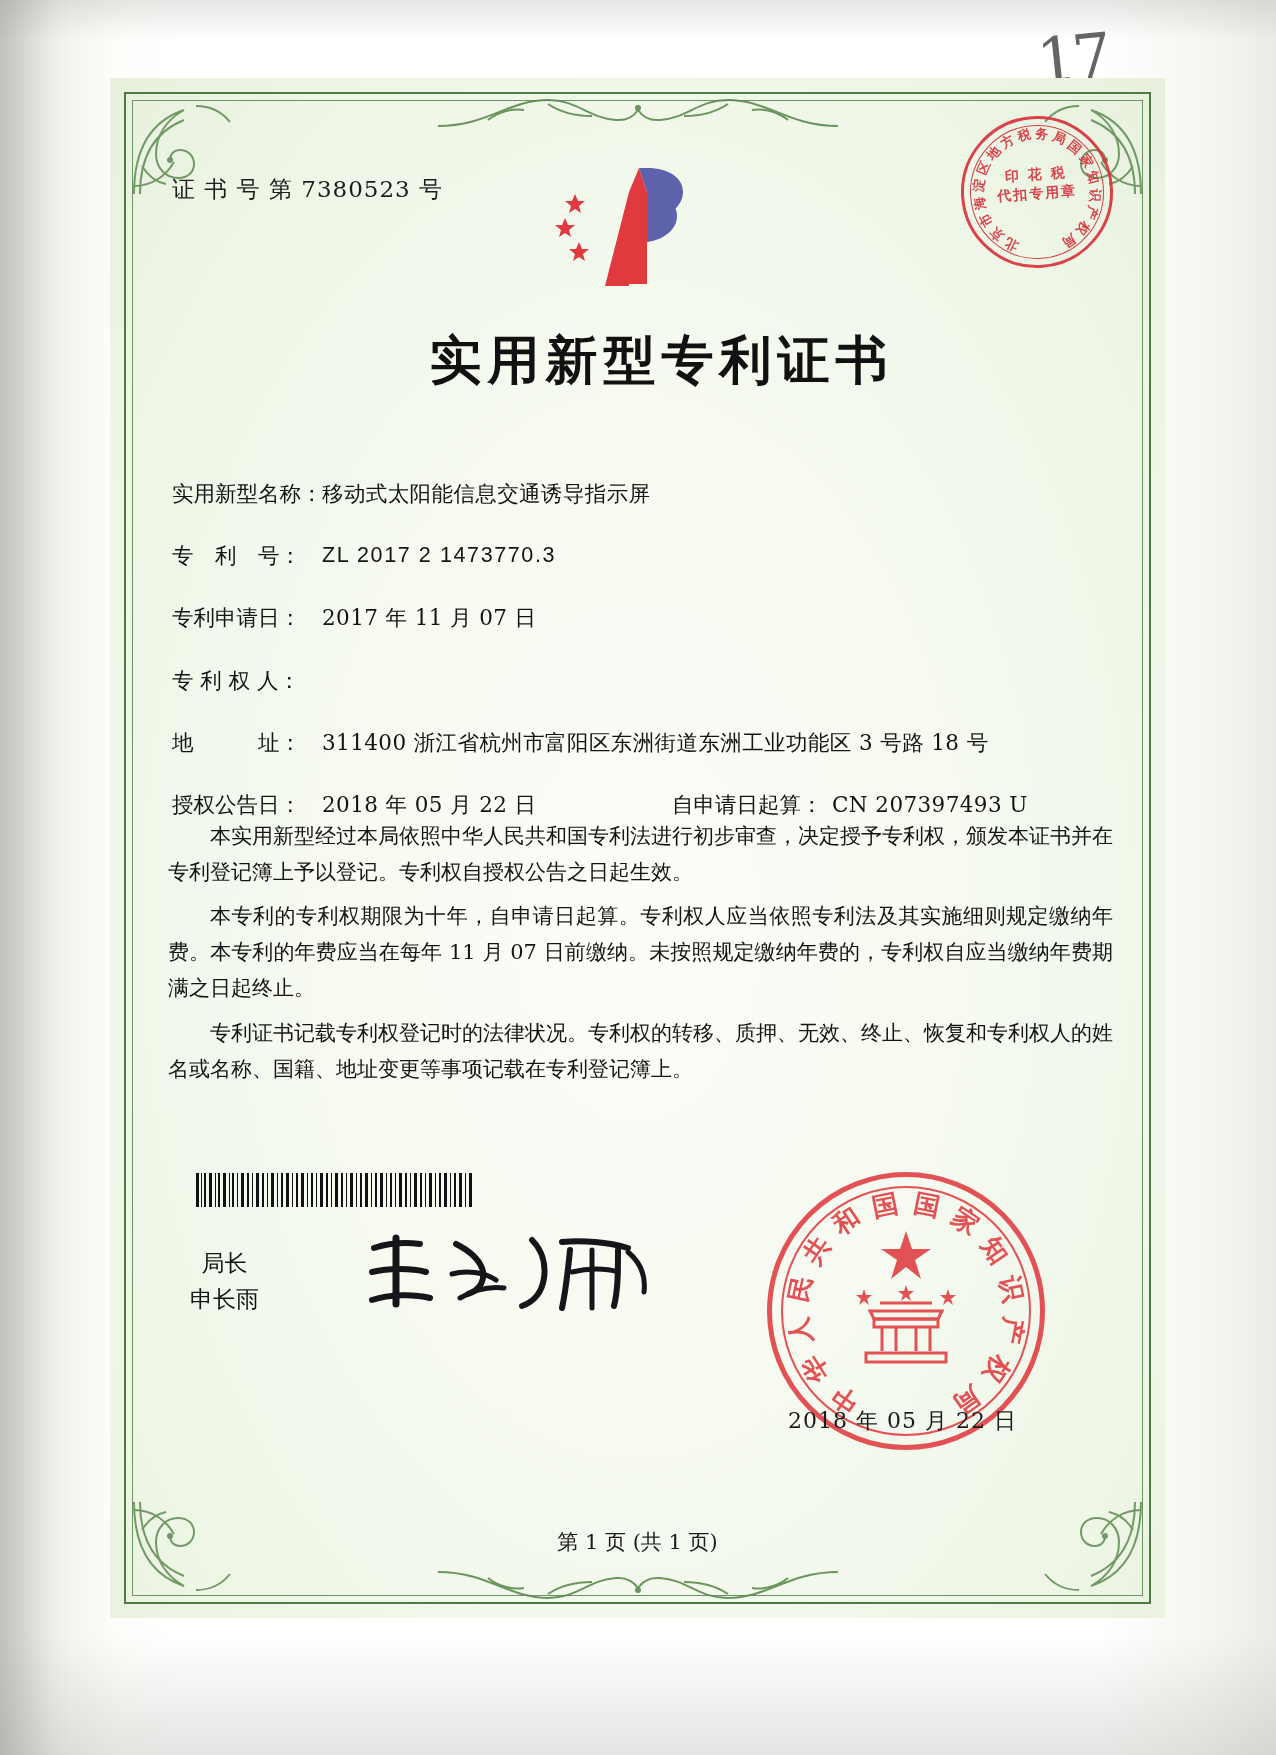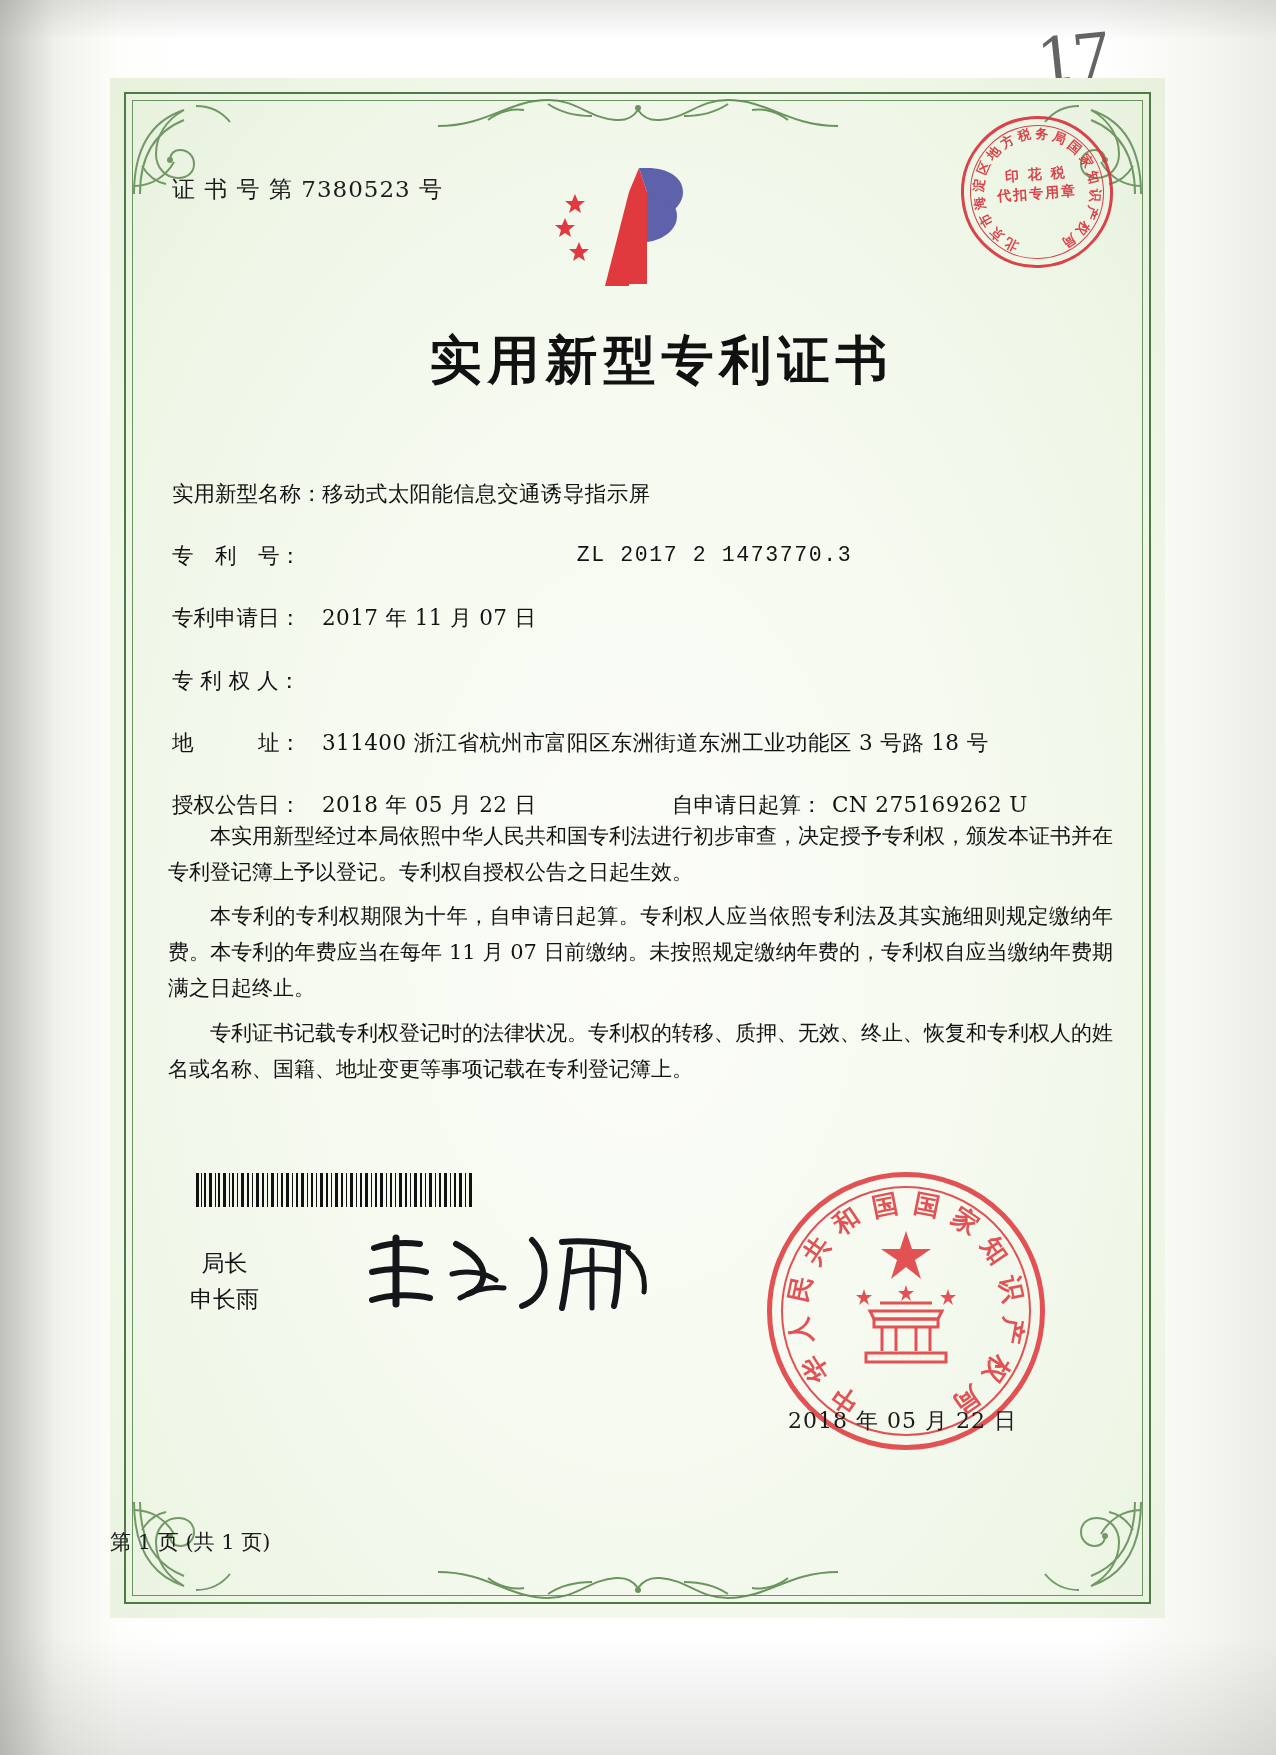--- a/index.html
+++ b/index.html
@@ -202,23 +202,22 @@
     width: 150px;
     flex: 0 0 150px;
     letter-spacing: 0px;
     white-space: pre;
   }
   .field-value {
     flex: 1 1 auto;
     letter-spacing: 0.4px;
   }
   .field-value.mono {
-    font-family: Liberation Mono, monospace;
+    font-family: Liberation Sans, sans-serif;
     letter-spacing: 1.6px;
-    text-align: center;
   }
   .field-row.split {
     margin-bottom: 10px;
     align-items: flex-end;
   }
   .split-left { display: flex; width: 500px; }
   .split-right { display: flex; }
   .split-right .field-label { width: 160px; flex: 0 0 160px; }
 
   
@@ -321,21 +320,21 @@
     font-family: "DejaVu Serif", "Liberation Serif", serif;
     font-size: 22px;
     color: #1a1a1a;
     letter-spacing: 1px;
   }
 
   .page-foot {
     position: absolute;
     left: 0; right: 0;
     bottom: 62px;
-    text-align: left;
+    text-align: center;
     font-family: "DejaVu Serif", "Liberation Serif", serif;
     font-size: 21px;
     color: #1a1a1a;
     margin-top: 32px;
   }
 </style>
 </head>
 <body>
 
 <div class="scan">
@@ -480,21 +479,21 @@
       <div class="field-label">地　　　址：</div>
       <div class="field-value">311400 浙江省杭州市富阳区东洲街道东洲工业功能区 3 号路 18 号</div>
     </div>
     <div class="field-row split">
       <div class="split-left">
         <div class="field-label">授权公告日：</div>
         <div class="field-value">2018 年 05 月 22 日</div>
       </div>
       <div class="split-right">
         <div class="field-label">自申请日起算：</div>
-        <div class="field-value">CN 275169262 U</div>
+        <div class="field-value">CN 207397493 U</div>
       </div>
     </div>
   </div>
 
   <div class="paras">
     <p>本实用新型经过本局依照中华人民共和国专利法进行初步审查，决定授予专利权，颁发本证书并在专利登记簿上予以登记。专利权自授权公告之日起生效。</p>
     <p>本专利的专利权期限为十年，自申请日起算。专利权人应当依照专利法及其实施细则规定缴纳年费。本专利的年费应当在每年 11 月 07 日前缴纳。未按照规定缴纳年费的，专利权自应当缴纳年费期满之日起终止。</p>
     <p>专利证书记载专利权登记时的法律状况。专利权的转移、质押、无效、终止、恢复和专利权人的姓名或名称、国籍、地址变更等事项记载在专利登记簿上。</p>
   </div>
 

